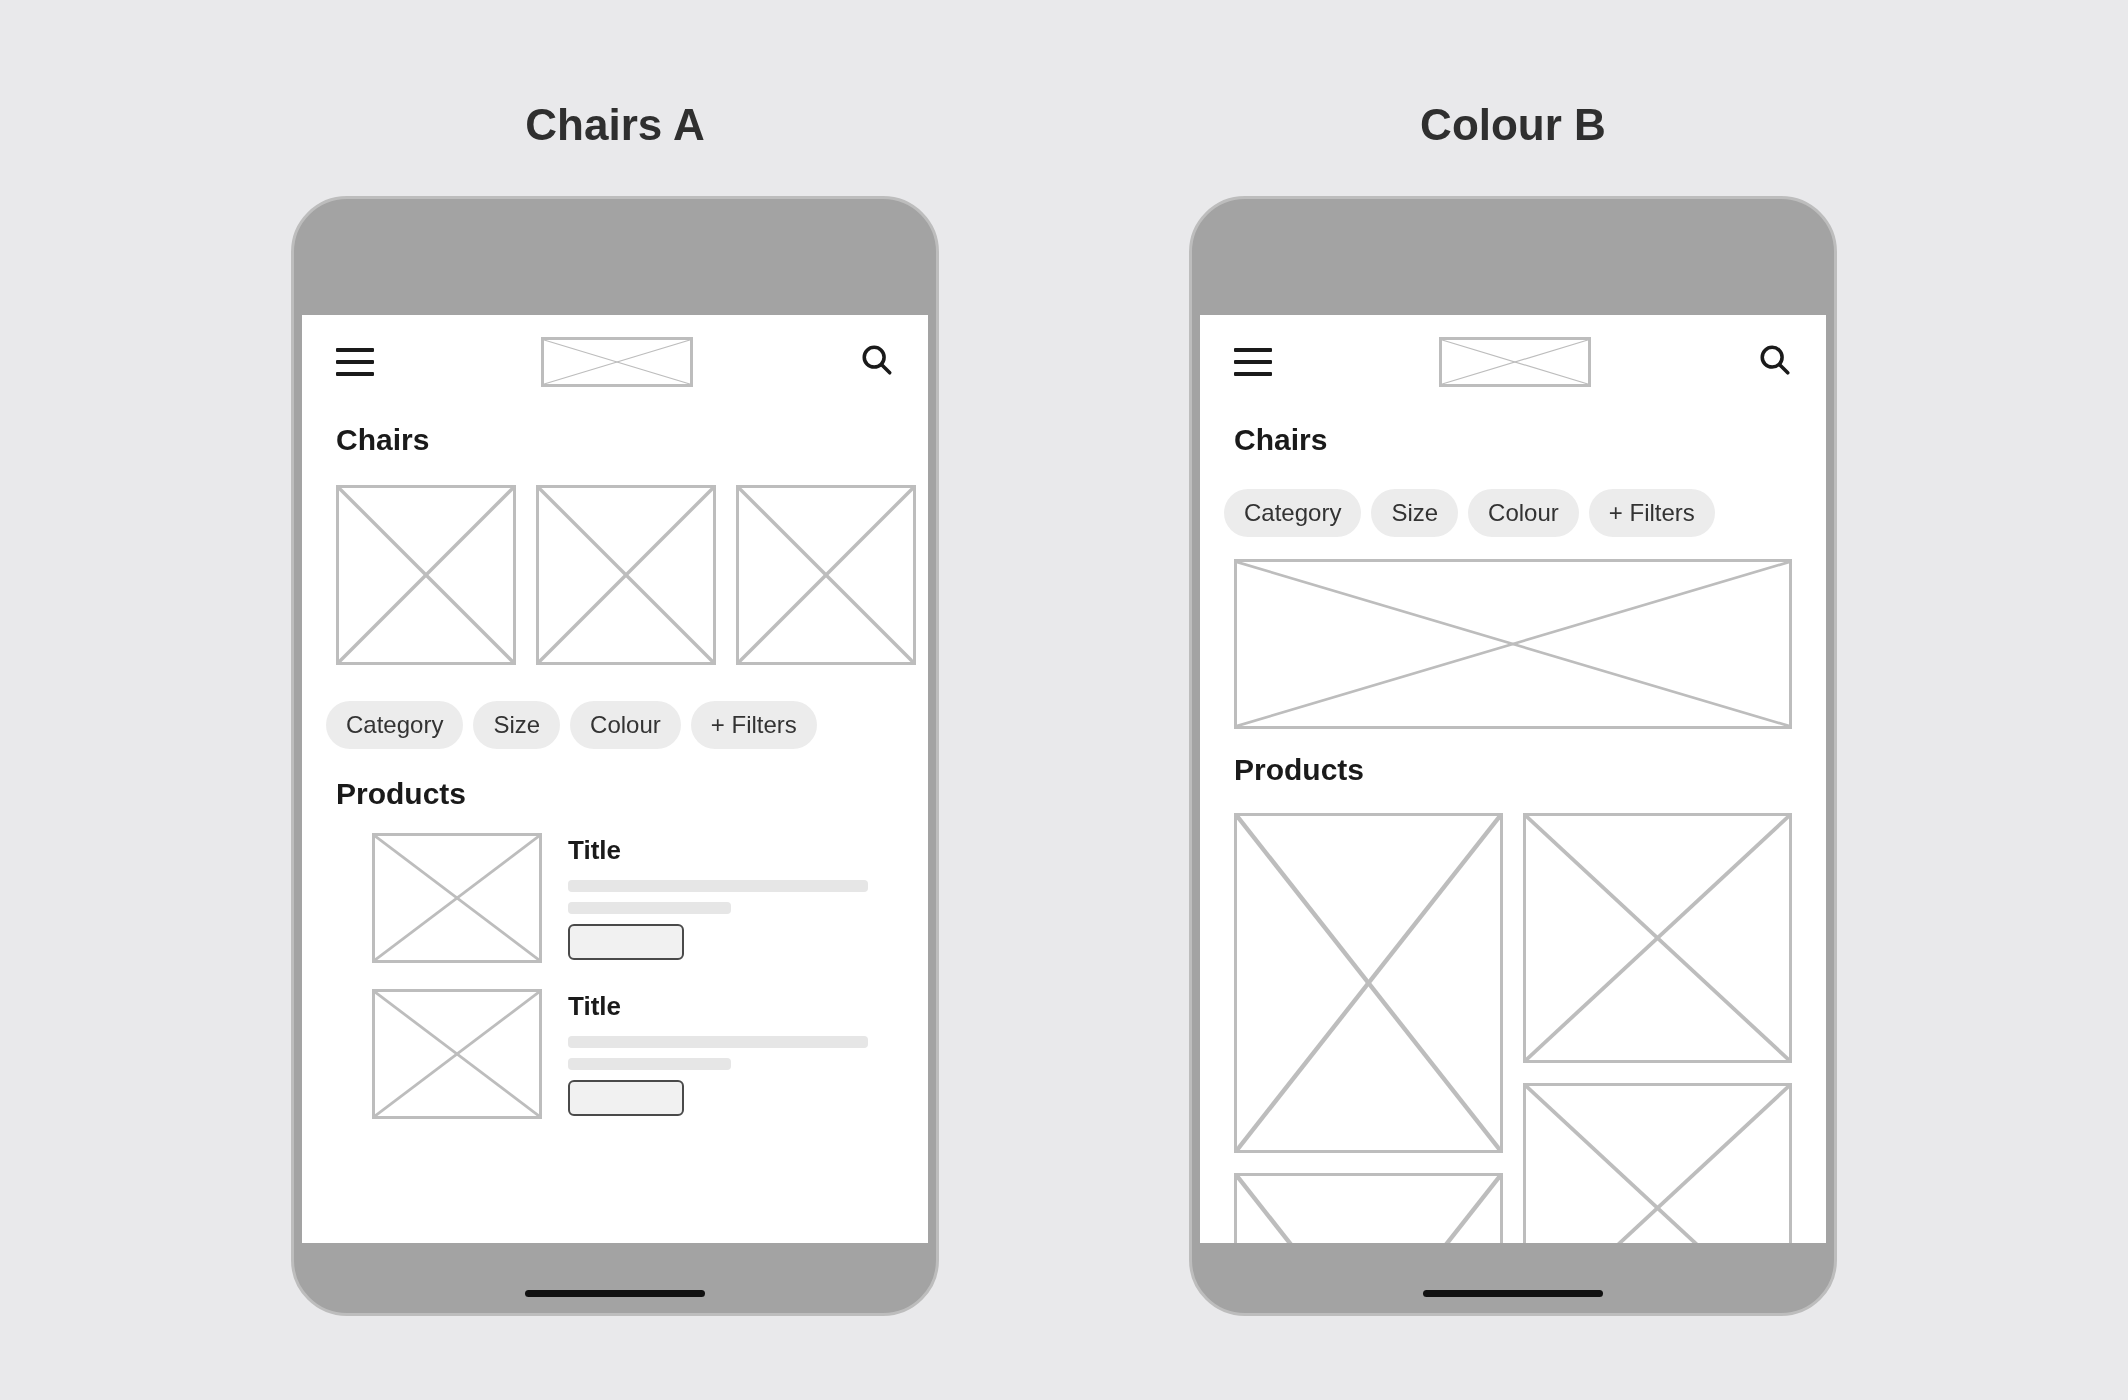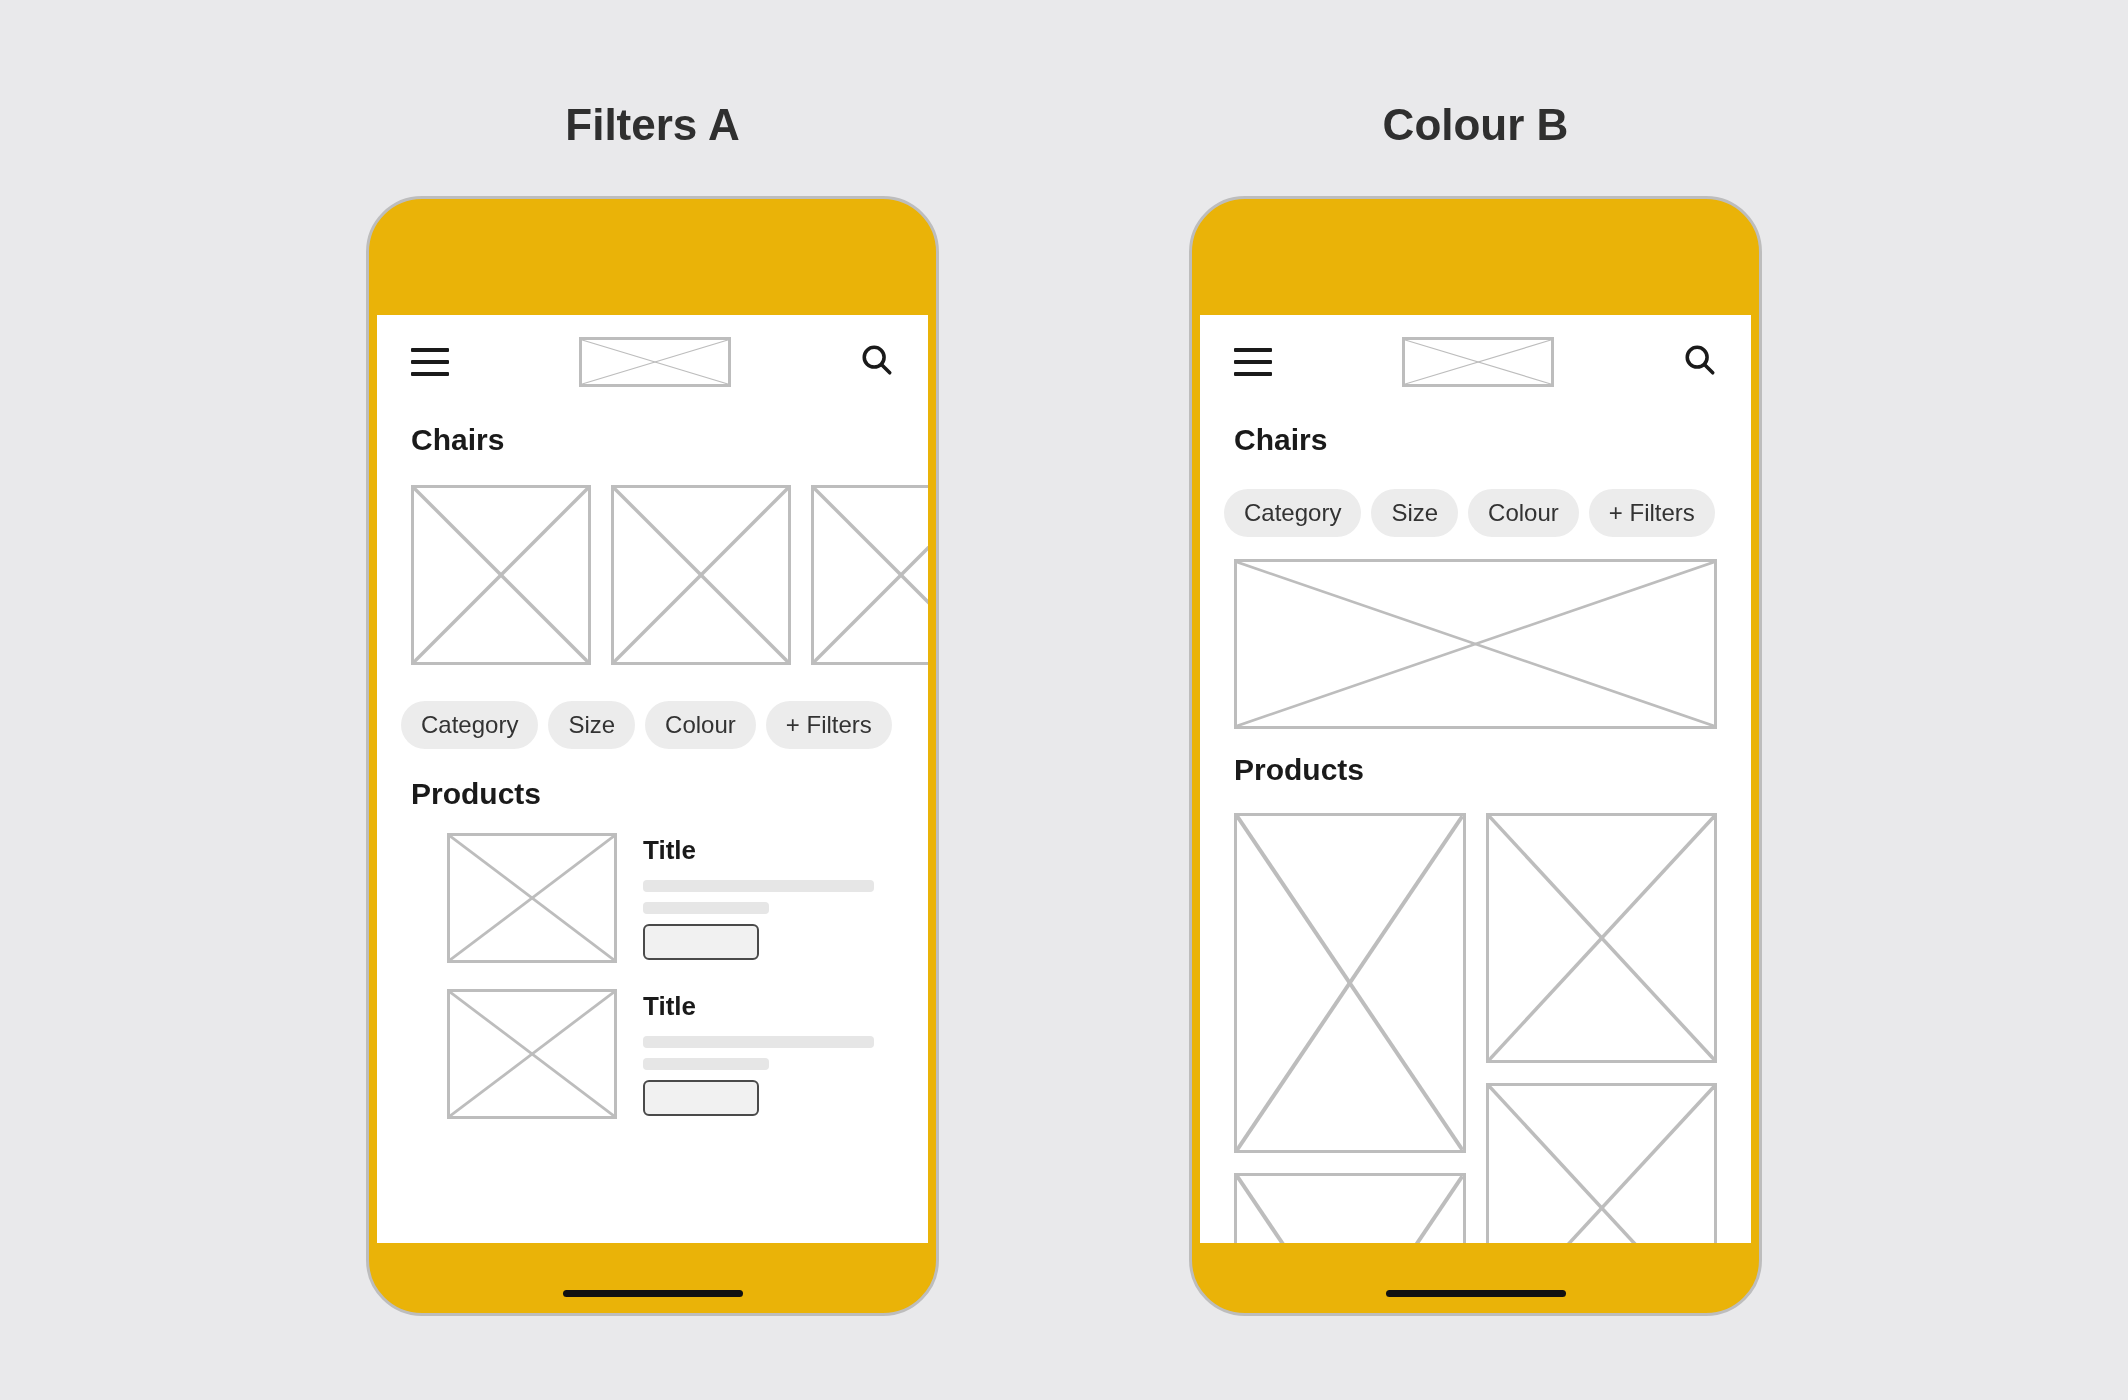--- a/index.html
+++ b/index.html
@@ -21,23 +21,23 @@
     flex-direction: column;
     align-items: center;
   }
   .version-label {
     font-size: 44px;
     font-weight: 800;
     color: #2f2f2f;
     margin-bottom: 46px;
   }
   .phone {
-    width: 573px;
+    width: 648px;
     height: 1120px;
-    background: #eab308;
+    background: #a3a3a3;
     border: 3px solid #bdbdbd;
     border-radius: 56px;
     position: relative;
     overflow: hidden;
   }
   .home-indicator {
     position: absolute;
     bottom: 16px;
     left: 50%;
     transform: translateX(-50%);
@@ -154,21 +154,21 @@
   .grid .ph:nth-child(2){ grid-row: span 3; }
   .grid .ph:nth-child(3){ grid-row: span 3; }
   .grid .ph:nth-child(4){ grid-row: span 4; }
 </style>
 </head>
 <body>
 
 <div class="canvas">
 
   <div class="col">
-    <div class="version-label">Filters A</div>
+    <div class="version-label">Chairs A</div>
     <div class="phone">
       <div class="screen">
 
         <div class="app-header">
           <div class="hamburger">
             <span></span>
               <span></span>
               <span></span>
           </div>
           <div class="logo-box ph">

